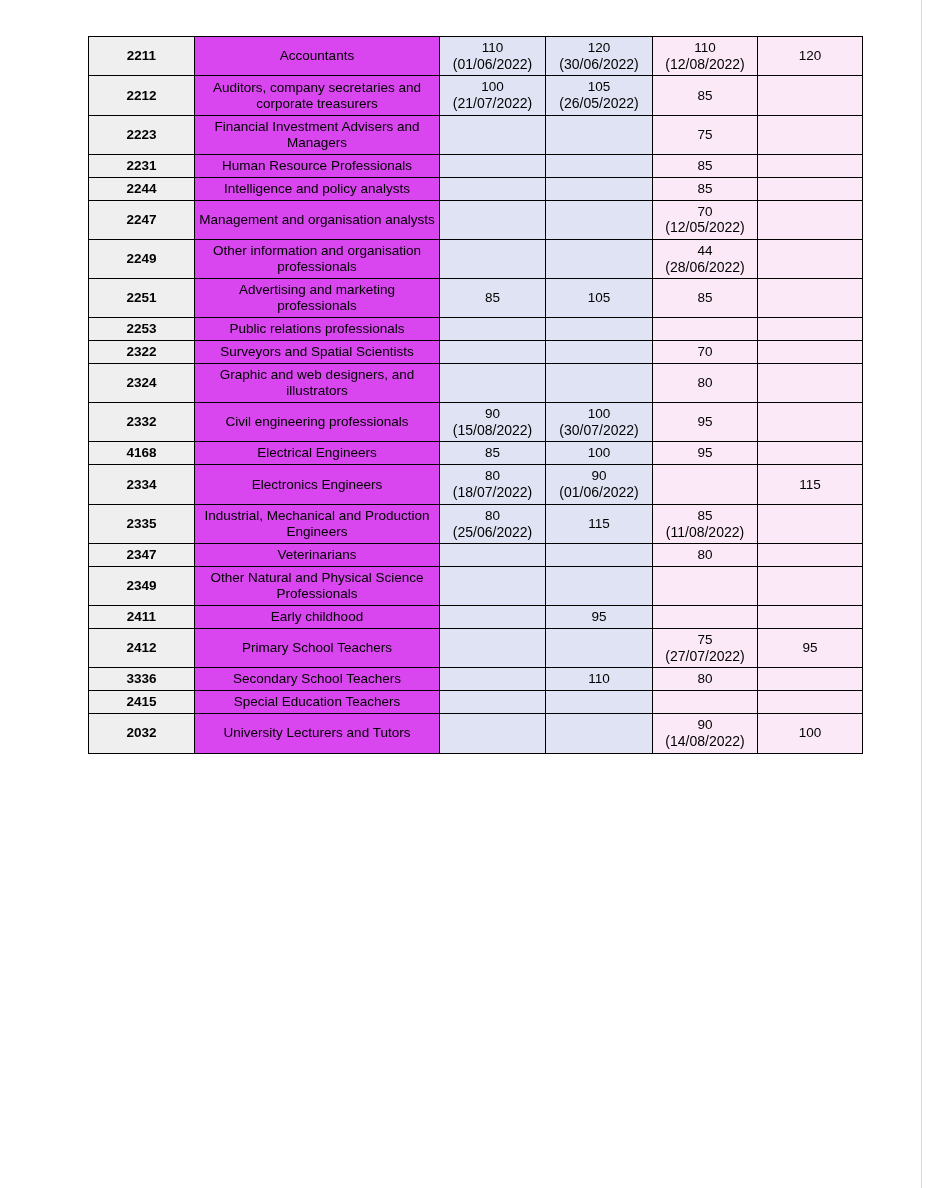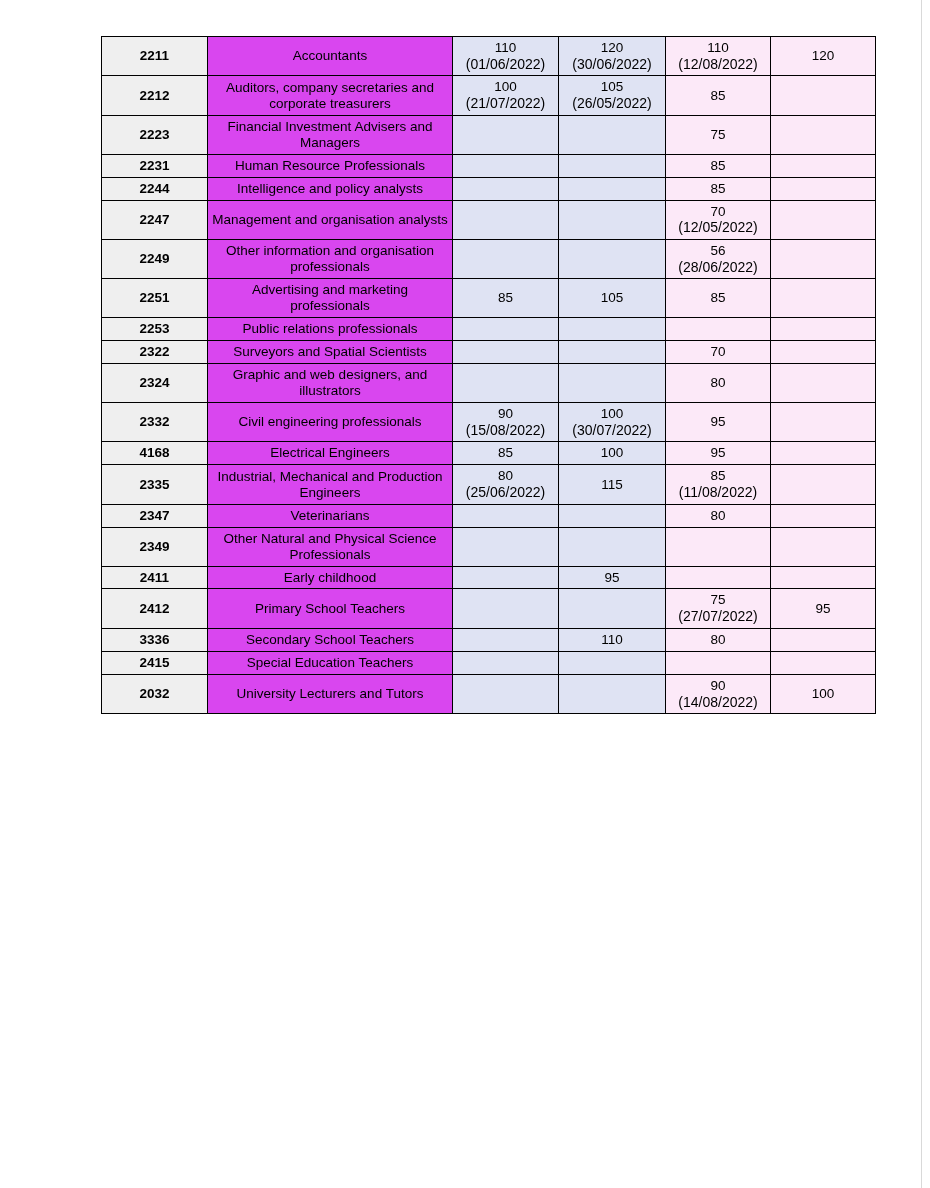--- a/index.html
+++ b/index.html
@@ -29,21 +29,20 @@
     width: 8px;
     height: 1188px;
     background: #ffffff;
     border-left: 1px solid #d9d9d9;
   }
   .table-wrap {
     position: absolute;
     left: 88px;
     top: 36px;
     width: 774px;
-    margin-left: 13px;
   }
   table.occ {
     border-collapse: collapse;
     table-layout: fixed;
     width: 774px;
   }
   table.occ td {
     border: 1px solid #000000;
     font-size: 13.5px;
     line-height: 1.18;
@@ -205,21 +204,21 @@
           <tr>
             <td class="code">2249</td>
             <td class="name">Other information and organisation professionals</td>
             <td class="v-blue">
               <span class="val"></span>
             </td>
             <td class="v-blue">
               <span class="val"></span>
             </td>
             <td class="v-pink">
-              <span class="val">56</span>
+              <span class="val">44</span>
               <span class="sub">(28/06/2022)</span>
             </td>
             <td class="v-pink">
               <span class="val"></span>
             </td>
           </tr>
           <tr>
             <td class="code">2251</td>
             <td class="name">Advertising and marketing professionals</td>
             <td class="v-blue">
@@ -308,20 +307,38 @@
               <span class="val">85</span>
             </td>
             <td class="v-blue">
               <span class="val">100</span>
             </td>
             <td class="v-pink">
               <span class="val">95</span>
             </td>
             <td class="v-pink">
               <span class="val"></span>
+            </td>
+          </tr>
+          <tr>
+            <td class="code">2334</td>
+            <td class="name">Electronics Engineers</td>
+            <td class="v-blue">
+              <span class="val">80</span>
+              <span class="sub">(18/07/2022)</span>
+            </td>
+            <td class="v-blue">
+              <span class="val">90</span>
+              <span class="sub">(01/06/2022)</span>
+            </td>
+            <td class="v-pink">
+              <span class="val"></span>
+            </td>
+            <td class="v-pink">
+              <span class="val">115</span>
             </td>
           </tr>
           <tr>
             <td class="code">2335</td>
             <td class="name">Industrial, Mechanical and Production Engineers</td>
             <td class="v-blue">
               <span class="val">80</span>
               <span class="sub">(25/06/2022)</span>
             </td>
             <td class="v-blue">

